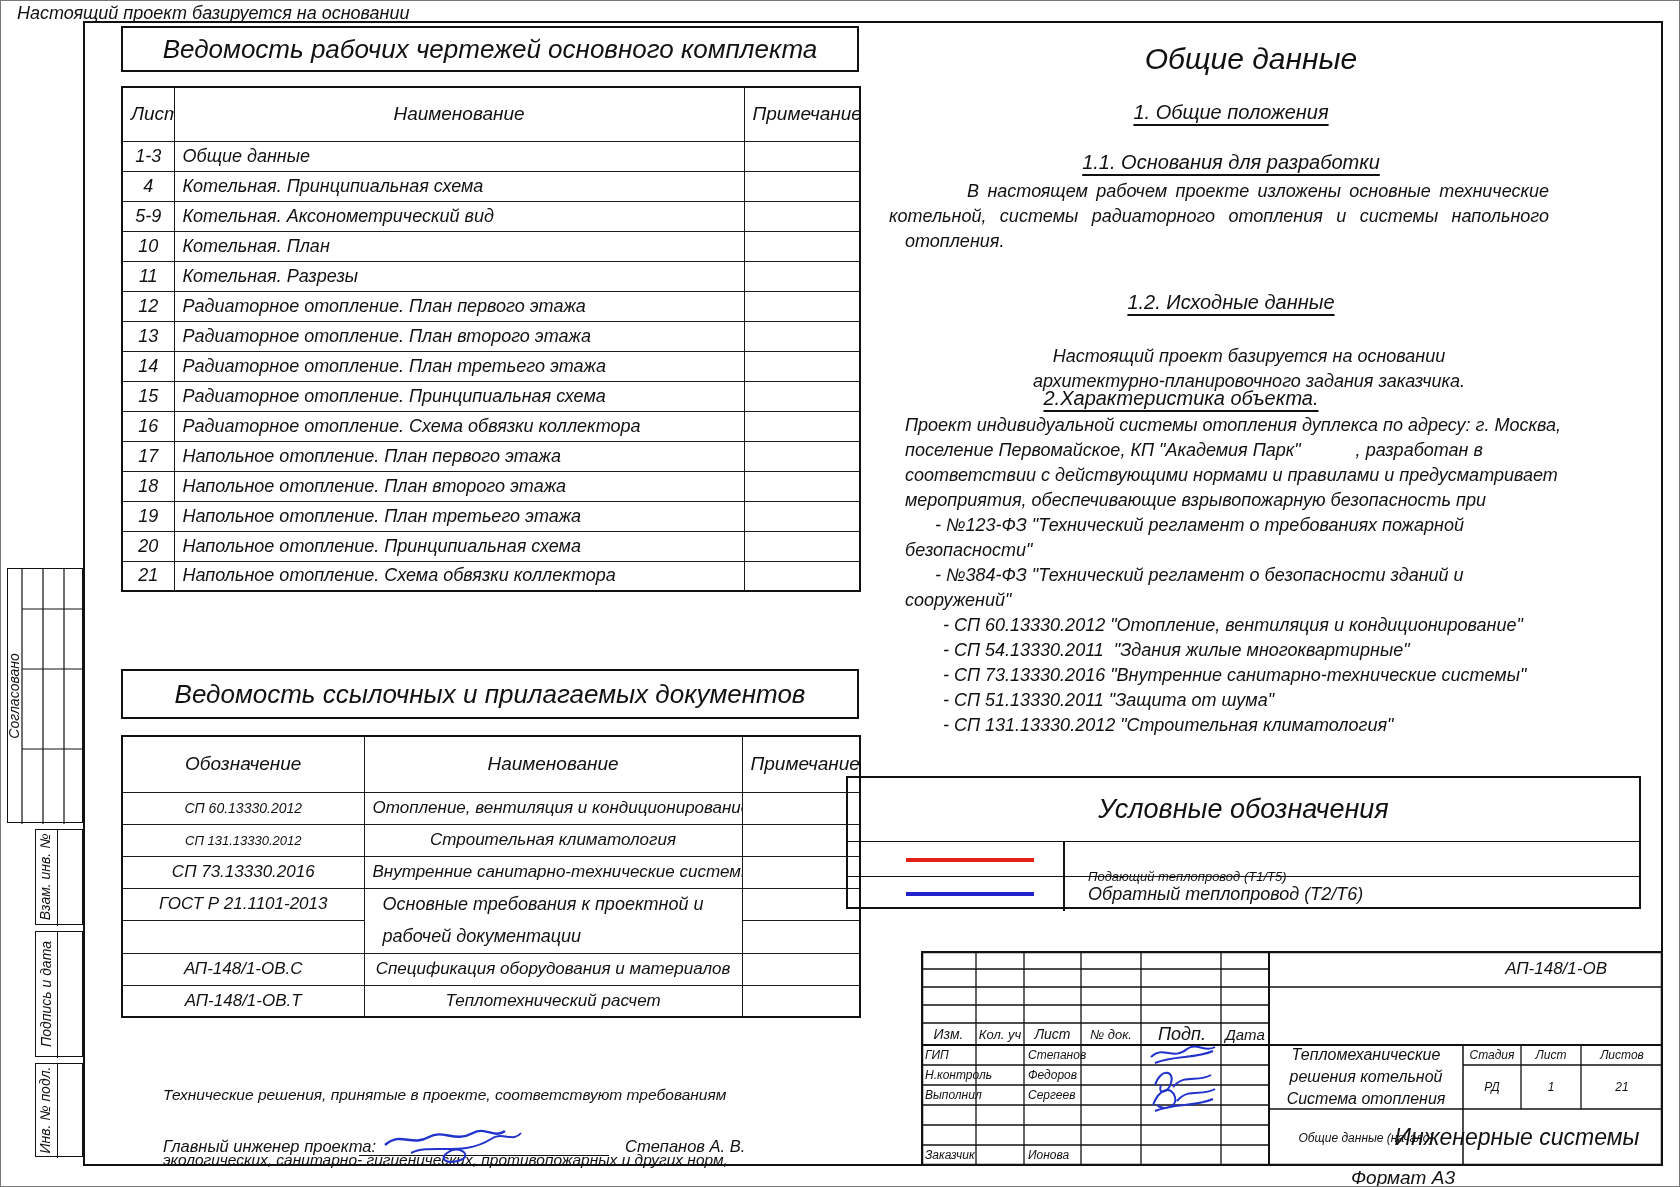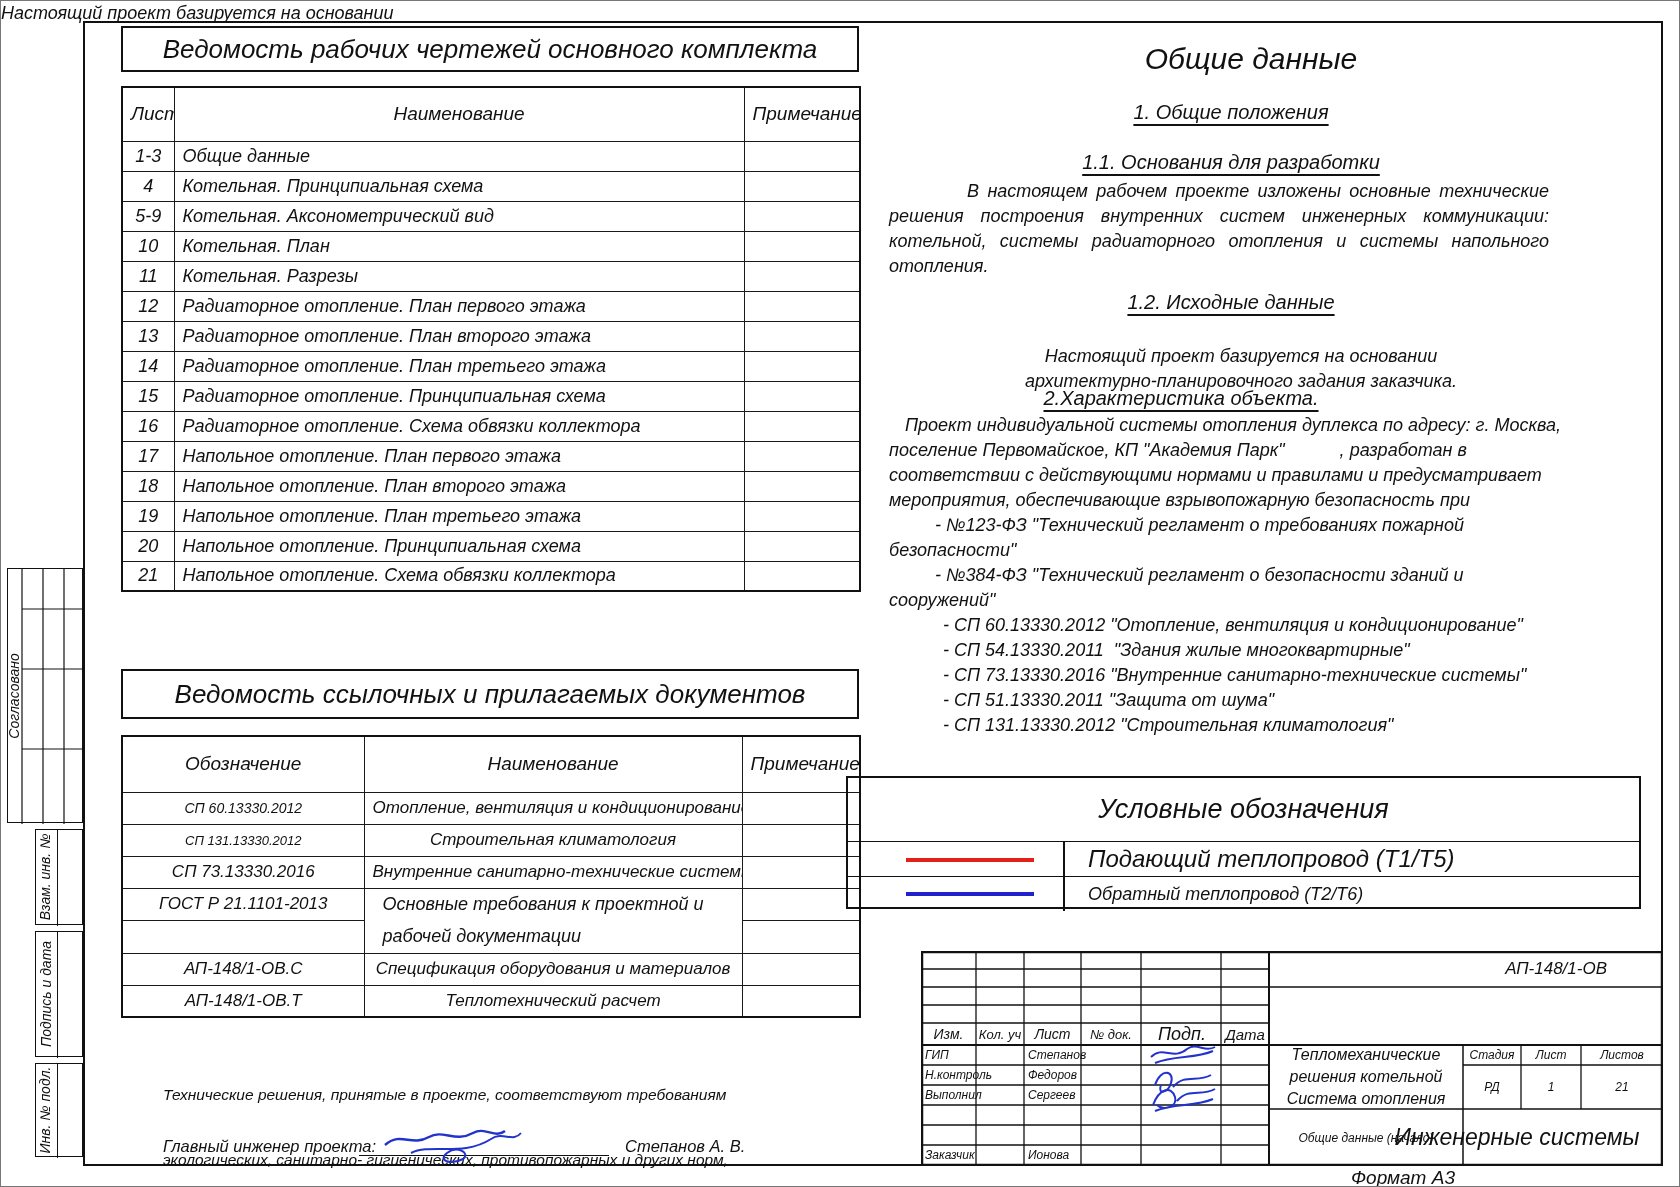--- a/index.html
+++ b/index.html
@@ -14,21 +14,21 @@
   .boxtitle{border:2px solid #111;font-size:26px;}
   table{border-collapse:collapse;table-layout:fixed;}
   .sheettbl{position:absolute;}
   .sheettbl td,.sheettbl th{border:1.5px solid #1a1a1a;font-weight:normal;font-style:italic;
         padding:0 8px;overflow:hidden;white-space:nowrap;}
   .sheettbl{border:2px solid #111;}
   .hdr{font-size:19px;text-align:center;}
   .num{text-align:center;font-size:18px;}
   .nm{font-size:18px;text-align:left;}
   .nm2{font-size:17px;text-align:center;}
-  .line{white-space:pre;font-size:18px;line-height:25px;}
+  .line{white-space:pre;font-size:18px;line-height:25px;padding-left:16px;}
   .jline{text-align:justify;text-align-last:justify;font-size:18px;line-height:25px;}
   .heading{font-size:20px;text-decoration:underline;text-underline-offset:5px;text-align:center;}
   .vwrap{position:absolute;display:flex;align-items:center;justify-content:center;}
   .vwrap>span{transform:rotate(-90deg);white-space:nowrap;font-size:14px;}
   .notetxt{white-space:pre;font-size:15.5px;line-height:21.5px;}
   .tb-small{font-size:13px;}
   .tb-txt{font-size:12px;}
   svg{display:block;}
 </style>
 </head>
@@ -244,21 +244,20 @@
   </svg>
 
   <div class="abs c" style="left:900px;top:38px;width:700px;height:40px;font-size:30px;">
     <span>Общие данные</span>
   </div>
   <div class="abs heading" style="left:900px;top:100px;width:660px;">1. Общие положения</div>
   <div class="abs heading" style="left:900px;top:150px;width:660px;">1.1. Основания для разработки</div>
 
   <div class="abs" style="left:888px;top:178px;width:660px;">
     <div class="jline" style="padding-left:78px;">В настоящем рабочем проекте изложены основные технические</div>
-    <div class="jline">решения построения внутренних систем инженерных коммуникации:</div>
     <div class="jline">котельной, системы радиаторного отопления и системы напольного</div>
     <div class="line">отопления.</div>
   </div>
 
   <div class="abs heading" style="left:900px;top:290px;width:660px;">1.2. Исходные данные</div>
   <div class="abs line" style="text-align:center;" style2="">Настоящий проект базируется на основании</div>
   <div class="abs line" style="left:900px;top:318px;width:660px;text-align:center;">
     <span>Настоящий проект базируется на основании</span>
   </div>
   <div class="abs line" style="left:900px;top:343px;width:660px;text-align:center;">
@@ -283,21 +282,21 @@
     <div class="line" style="padding-left:54px;">- СП 131.13330.2012 "Строительная климатология"</div>
   </div>
 
   <div class="abs" style="left:845px;top:775px;width:795px;height:133px;border:2px solid #111;">
     <div class="c" style="height:63px;border-bottom:1.5px solid #111;font-size:27px;">
       <span>Условные обозначения</span>
     </div>
     <div class="abs" style="left:215px;top:64px;width:1.5px;height:69px;background:#111;"></div>
     <div style="height:34px;border-bottom:1.5px solid #111;position:relative;">
       <div class="abs" style="left:58px;top:16px;width:128px;height:3.5px;background:#e42119;"></div>
-      <div class="abs l" style="left:240px;top:0;height:34px;font-size:24px;">
+      <div class="abs l" style="left:240px;top:17px;height:34px;font-size:13px;">
         <span>Подающий теплопровод (Т1/Т5)</span>
       </div>
     </div>
     <div style="height:34px;position:relative;">
       <div class="abs" style="left:58px;top:15px;width:128px;height:3.5px;background:#2222cc;"></div>
       <div class="abs l" style="left:240px;top:0;height:34px;font-size:18px;">
         <span>Обратный теплопровод (Т2/Т6)</span>
       </div>
     </div>
   </div>

